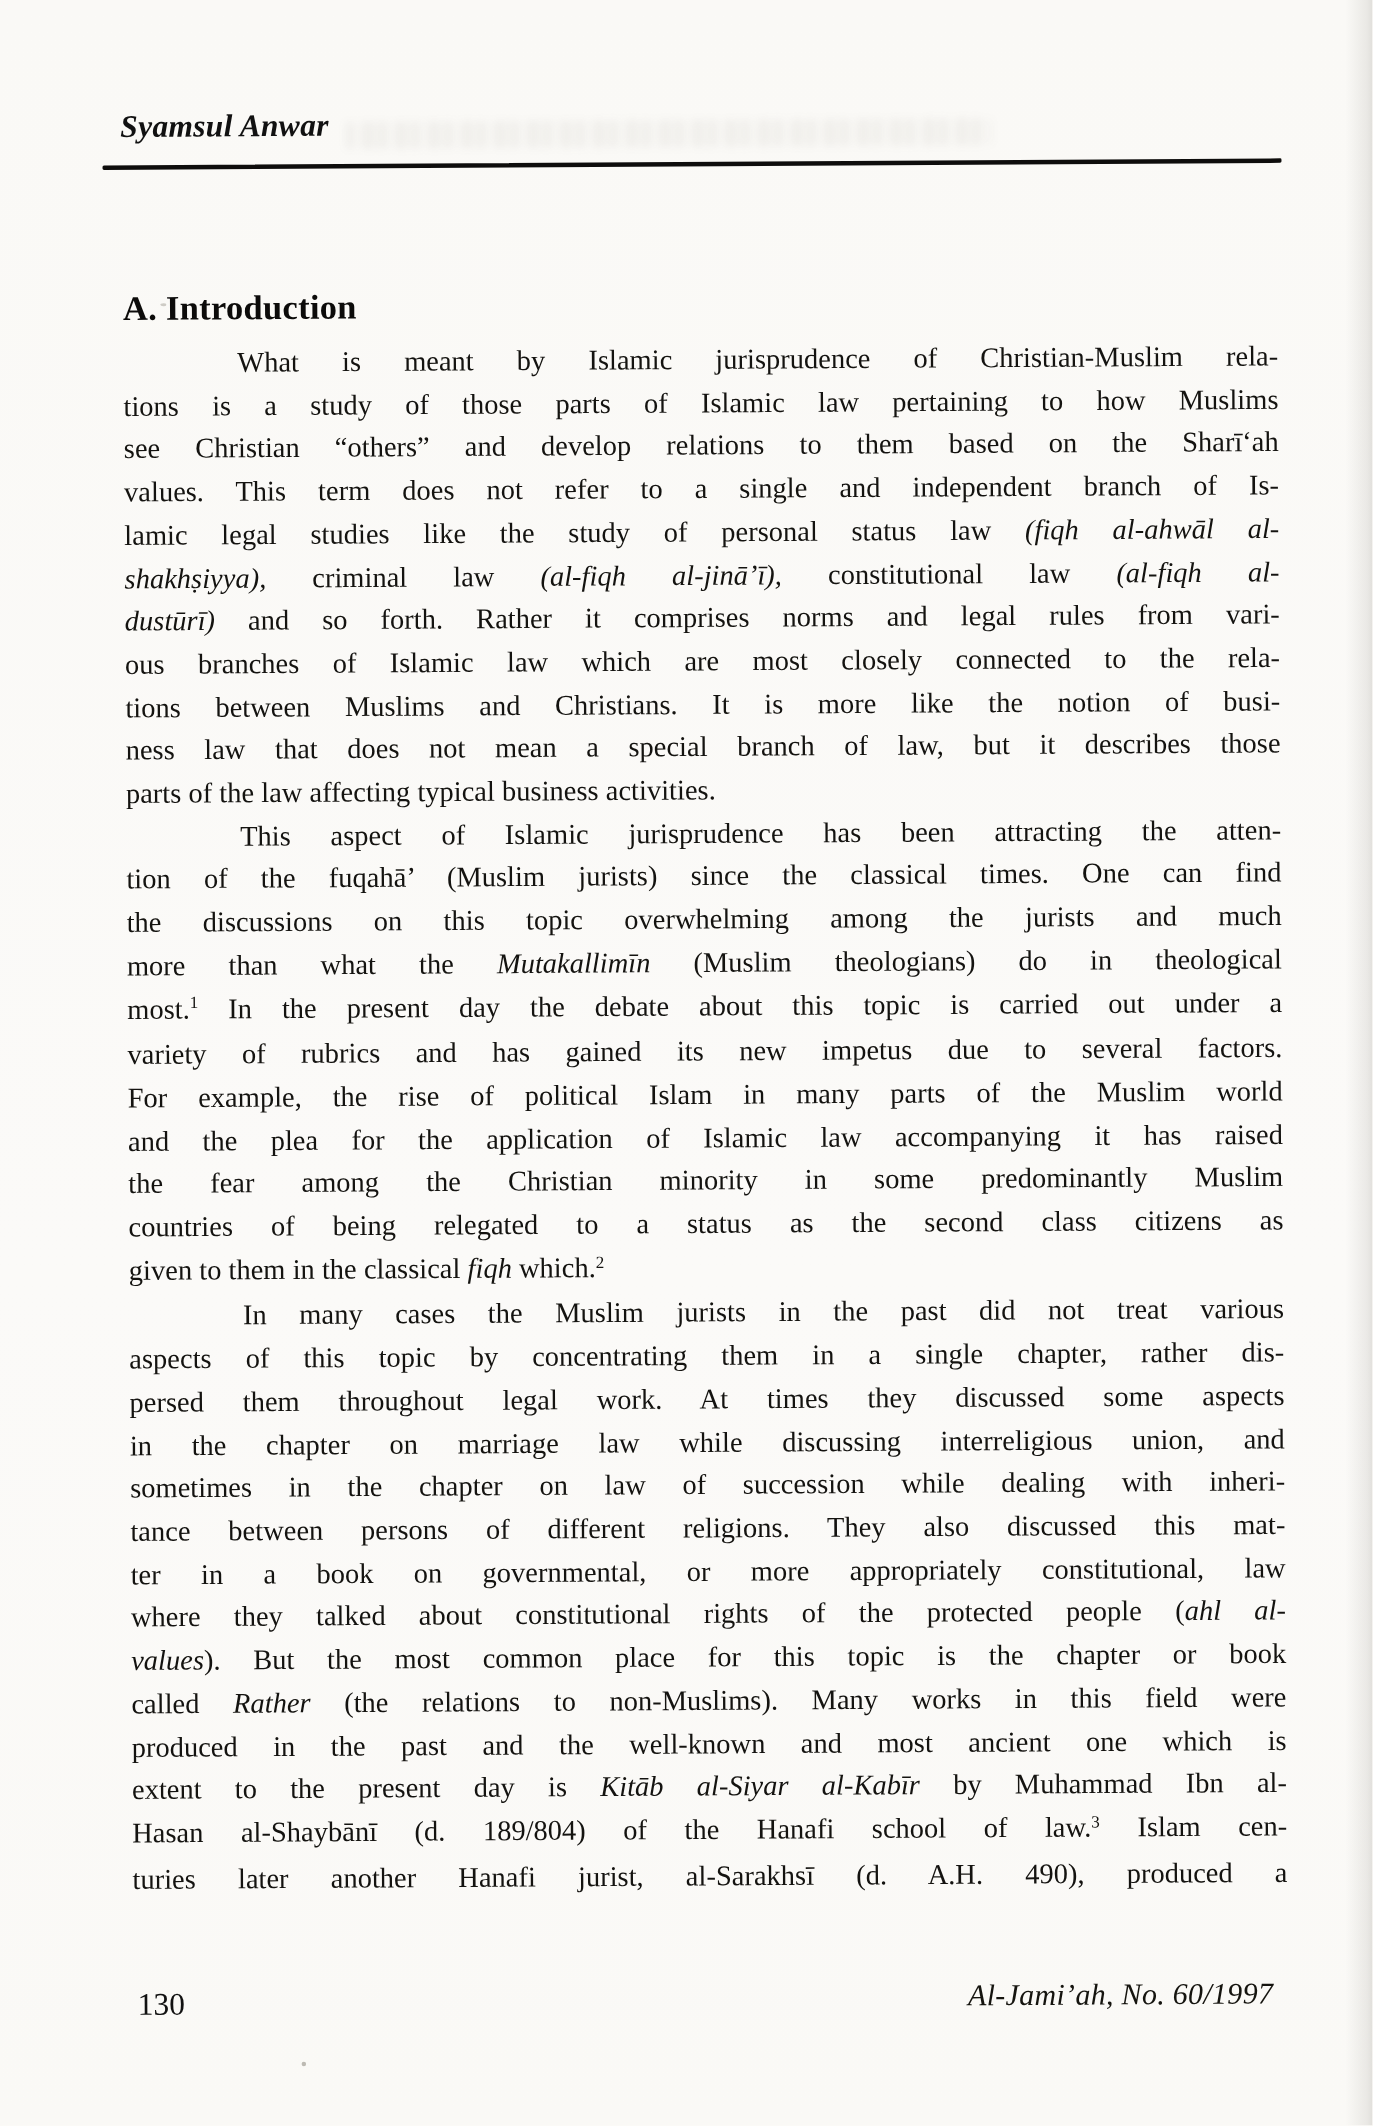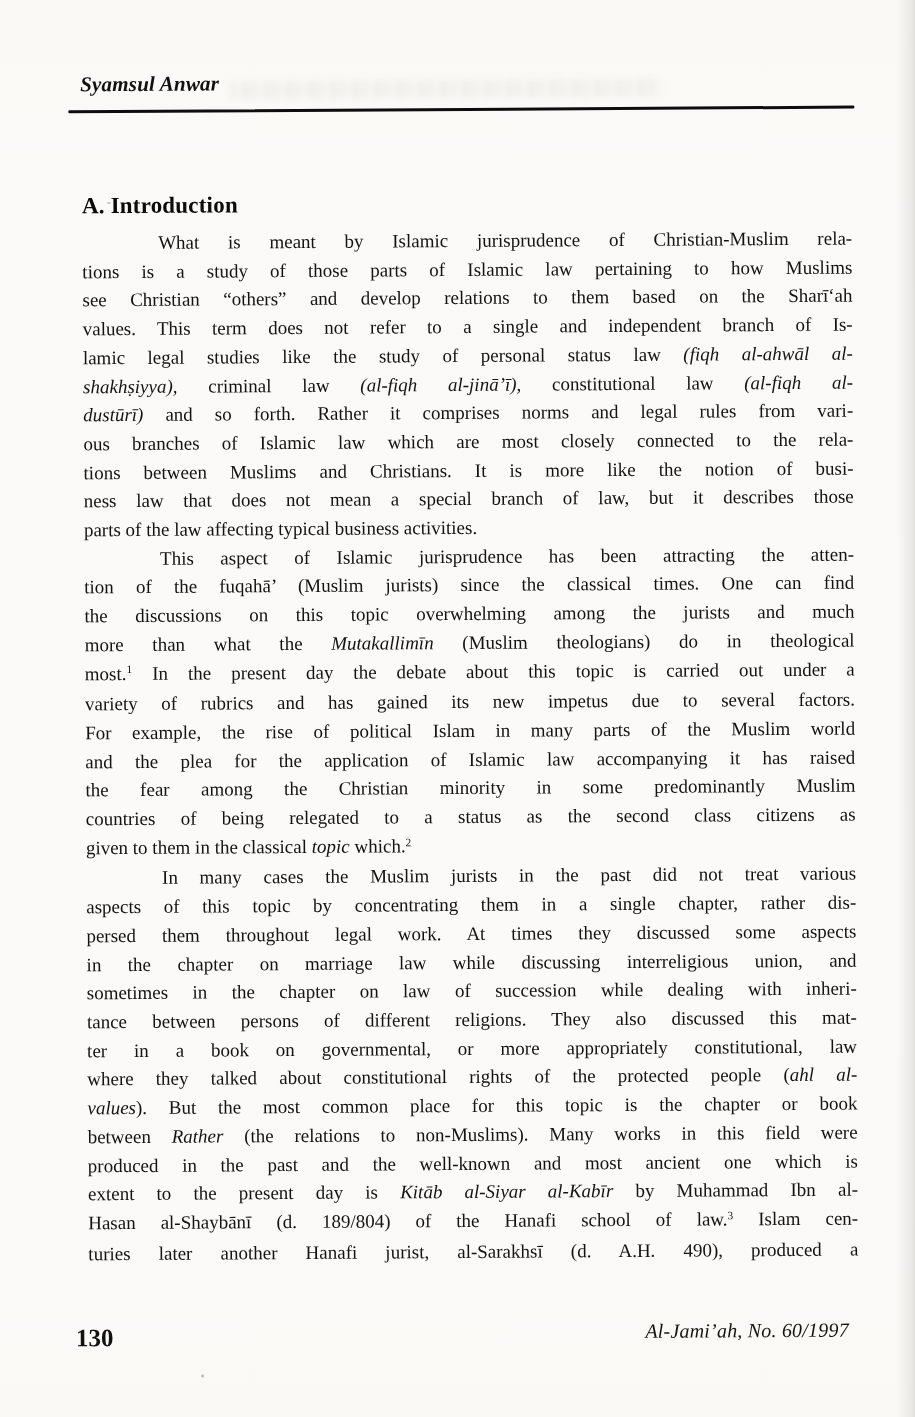--- a/index.html
+++ b/index.html
@@ -97,23 +97,23 @@
   .it { font-style: italic; }
   .sup {
     font-size: 0.6em;
     vertical-align: baseline;
     position: relative;
     top: -0.55em;
   }
   .footer-pagenum {
     position: absolute;
     top: 1322px;
-    left: 72px;
-    font-size: 25px;
-    font-weight: bold;
+    left: 88px;
+    font-size: 21px;
+    font-weight: normal;
     color: #111;
   }
   .footer-journal {
     position: absolute;
     top: 1321px;
     right: 70px;
     font-size: 20px;
     font-style: italic;
     color: #15140f;
     letter-spacing: 0.2px;
@@ -159,33 +159,33 @@
           <div class="line indent"><span>This aspect of Islamic jurisprudence has been attracting the atten-</span></div>
           <div class="line"><span>tion of the fuqahā’ (Muslim jurists) since the classical times. One can find</span></div>
           <div class="line"><span>the discussions on this topic overwhelming among the jurists and much</span></div>
           <div class="line"><span>more than what the </span><span class="it">Mutakallimīn</span><span> (Muslim theologians) do in theological</span></div>
           <div class="line"><span>most.</span><span class="sup">1</span><span> In the present day the debate about this topic is carried out under a</span></div>
           <div class="line"><span>variety of rubrics and has gained its new impetus due to several factors.</span></div>
           <div class="line"><span>For example, the rise of political Islam in many parts of the Muslim world</span></div>
           <div class="line"><span>and the plea for the application of Islamic law accompanying it has raised</span></div>
           <div class="line"><span>the fear among the Christian minority in some predominantly Muslim</span></div>
           <div class="line"><span>countries of being relegated to a status as the second class citizens as</span></div>
-          <div class="line last"><span>given to them in the classical </span><span class="it">topic</span><span> which.</span><span class="sup">2</span></div>
+          <div class="line last"><span>given to them in the classical </span><span class="it">fiqh</span><span> which.</span><span class="sup">2</span></div>
         </div>
         <div class="para">
           <div class="line indent"><span>In many cases the Muslim jurists in the past did not treat various</span></div>
           <div class="line"><span>aspects of this topic by concentrating them in a single chapter, rather dis-</span></div>
           <div class="line"><span>persed them throughout legal work. At times they discussed some aspects</span></div>
           <div class="line"><span>in the chapter on marriage law while discussing interreligious union, and</span></div>
           <div class="line"><span>sometimes in the chapter on law of succession while dealing with inheri-</span></div>
           <div class="line"><span>tance between persons of different religions. They also discussed this mat-</span></div>
           <div class="line"><span>ter in a book on governmental, or more appropriately constitutional, law</span></div>
           <div class="line"><span>where they talked about constitutional rights of the protected people (</span><span class="it">ahl al-</span></div>
           <div class="line"><span class="it">values</span><span>). But the most common place for this topic is the chapter or book</span></div>
-          <div class="line"><span>between </span><span class="it">Rather</span><span> (the relations to non-Muslims). Many works in this field were</span></div>
+          <div class="line"><span>called </span><span class="it">Rather</span><span> (the relations to non-Muslims). Many works in this field were</span></div>
           <div class="line"><span>produced in the past and the well-known and most ancient one which is</span></div>
           <div class="line"><span>extent to the present day is </span><span class="it">Kitāb al-Siyar al-Kabīr</span><span> by Muhammad Ibn al-</span></div>
           <div class="line"><span>Hasan al-Shaybānī (d. 189/804) of the Hanafi school of law.</span><span class="sup">3</span><span> Islam cen-</span></div>
           <div class="line"><span>turies later another Hanafi jurist, al-Sarakhsī (d. A.H. 490), produced a</span></div>
         </div>
       </div>
 
     <div class="footer-pagenum">130</div>
 
     <div class="footer-journal">Al-Jami’ah, No. 60/1997</div>

